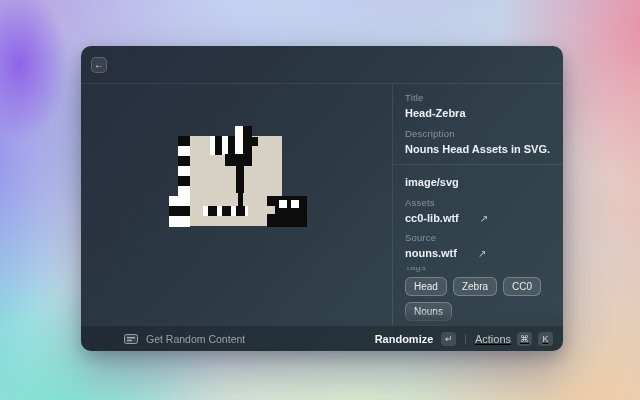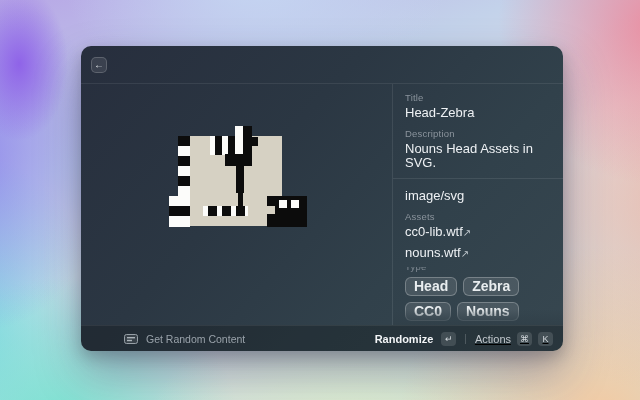--- a/index.html
+++ b/index.html
@@ -38,30 +38,30 @@
   }
   .main { display:flex; height:241px; }
   .stage { width:311px; position:relative; }
   .art { position:absolute; left:88px; top:41px; }
 
   .panel {
     flex:1; border-left:1px solid rgba(255,255,255,.09);
     padding:8px 4px 0 12px; position:relative; overflow:hidden;
   }
   .lbl { font-size:9.5px; color:#8b949d; letter-spacing:.2px; margin-bottom:3px; }
-  .val { font-size:13px; font-weight:normal; color:#eef1f4; line-height:14px; margin-bottom:8px; }
-  .linkrow { display:flex; align-items:center; gap:0; margin-bottom:7px; cursor:pointer; }
+  .val { font-size:11px; font-weight:bold; color:#eef1f4; line-height:14px; margin-bottom:8px; }
+  .linkrow { display:flex; align-items:center; gap:21px; margin-bottom:7px; cursor:pointer; }
   .linkrow .val { margin-bottom:0; }
   .ext { font-size:10px; color:#c3cbd1; }
   .hdiv { height:1px; background:rgba(255,255,255,.09); margin:4px -12px 10px -12px; }
   .tags-clip { height:6px; overflow:hidden; opacity:.85; margin-bottom:4px; }
   .tags-clip .lbl { margin-top:-6px; }
   .chips { display:flex; flex-wrap:wrap; gap:6px; width:150px; }
   .chip {
-    font-size:14px; font-weight:bold; color:#e9edef; line-height:11px;
+    font-size:10px; font-weight:normal; color:#e9edef; line-height:11px;
     background:rgba(255,255,255,.11); border:1px solid rgba(255,255,255,.25);
     border-radius:6px; padding:3px 8px; cursor:pointer; white-space:nowrap;
   }
   .panel-fade {
     position:absolute; left:0; right:0; bottom:0; height:16px; pointer-events:none;
     background:linear-gradient(to bottom, rgba(49,64,73,0), rgba(49,64,73,.95));
   }
 
   .footer {
     height:26px; display:flex; align-items:center; padding:0 10px; gap:8px;
@@ -139,27 +139,28 @@
       <div class="hdiv"></div>
 
       <div class="val">image/svg</div>
 
       <div class="lbl">Assets</div>
       <div class="linkrow">
         <span class="val">cc0-lib.wtf</span>
         <span class="ext">↗</span>
       </div>
 
+      <div class="lbl">Source</div>
       <div class="linkrow">
         <span class="val">nouns.wtf</span>
         <span class="ext">↗</span>
       </div>
 
       <div class="tags-clip">
-        <div class="lbl">Type</div>
+        <div class="lbl">Tags</div>
       </div>
       <div class="chips" id="chips">
           <span class="chip">Head</span>
           <span class="chip">Zebra</span>
           <span class="chip">CC0</span>
           <span class="chip">Nouns</span>
         </div>
 
       <div class="panel-fade"></div>
     </div>

